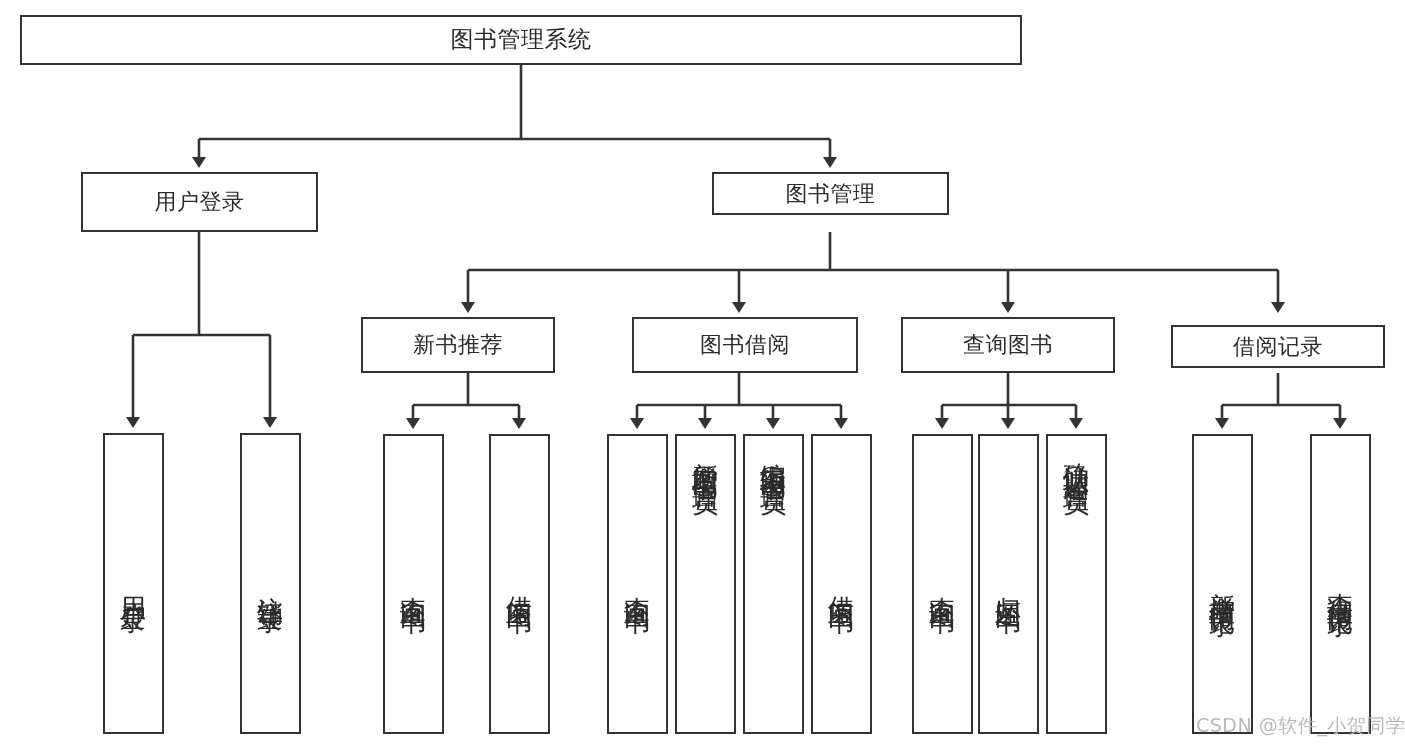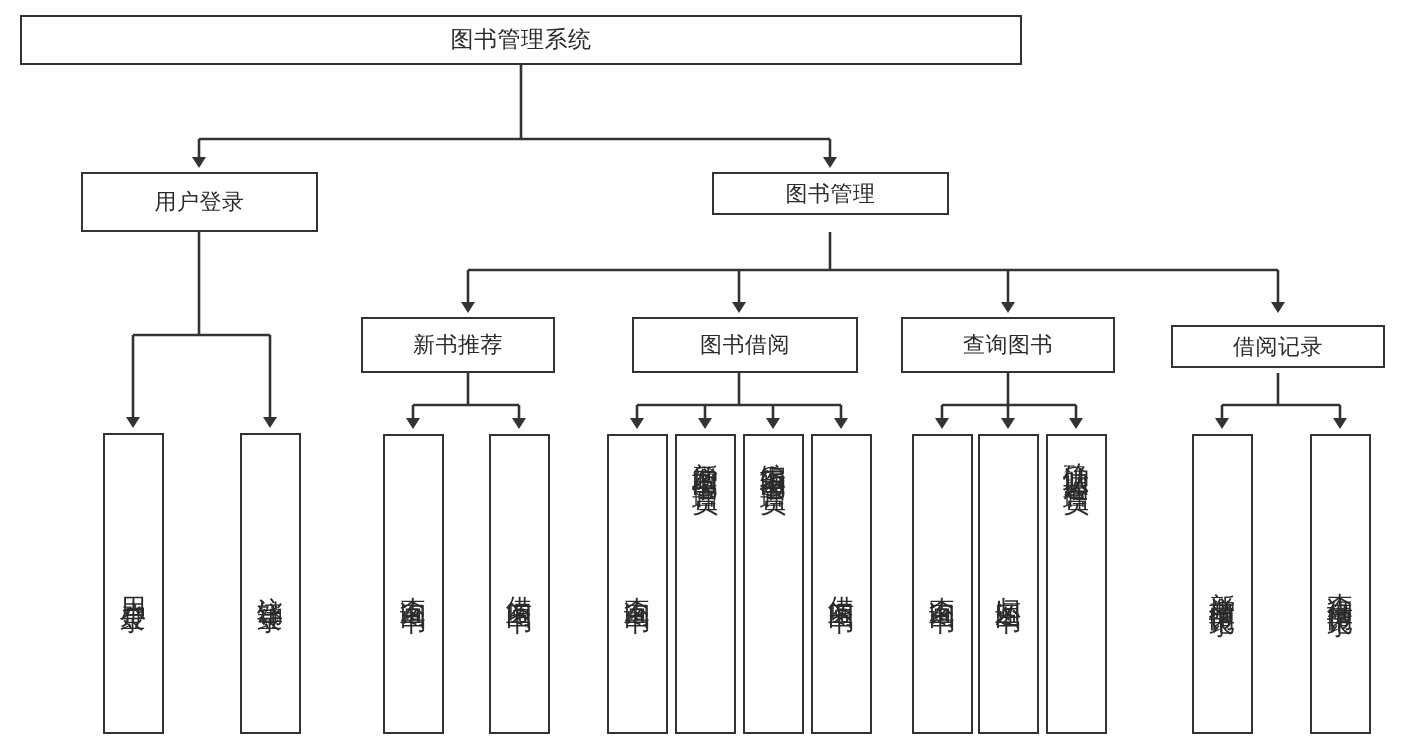--- a/index.html
+++ b/index.html
@@ -194,14 +194,15 @@
   </div>
 
   <div class="node vert centered" style="left:1192px;top:434px;width:61px;height:300px;">
     <span class="label">新增借阅记录</span>
   </div>
 
   <div class="node vert centered" style="left:1310px;top:434px;width:61px;height:300px;">
     <span class="label">查询借阅记录</span>
   </div>
 
+  <div class="watermark">CSDN @软件_小贺同学</div>
 
 </div>
 
 </body></html>

